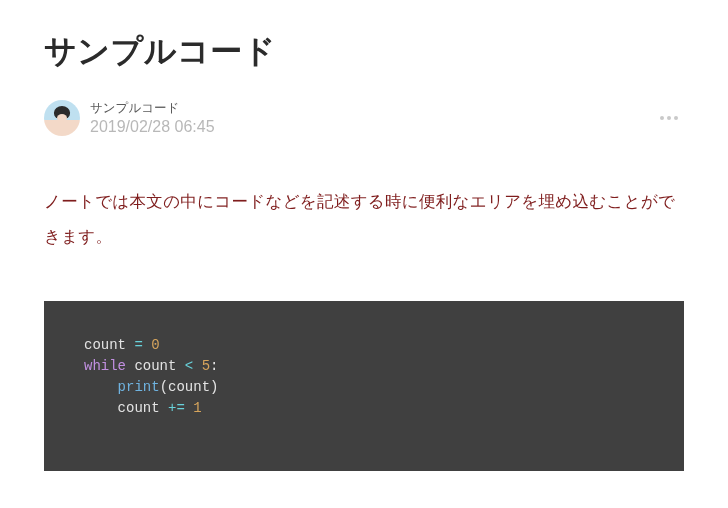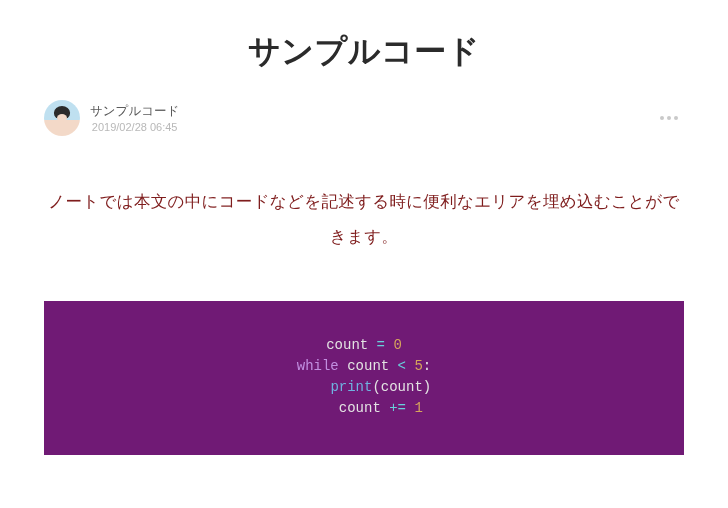--- a/index.html
+++ b/index.html
@@ -1,15 +1,15 @@
 <!DOCTYPE html>
 <html><head>
 <meta charset="utf-8">
 <style>
-  * { margin: 0; padding: 0; box-sizing: border-box; text-align: center; }
+  * { margin: 0; padding: 0; box-sizing: border-box; }
   body {
     font-family: -apple-system, BlinkMacSystemFont, "Segoe UI", "Hiragino Sans", "Hiragino Kaku Gothic ProN", Meiryo, sans-serif;
     background: #fff;
     width: 728px;
     height: 508px;
     padding: 30px 44px 0 44px;
     color: #222;
   }
   .title {
     font-size: 32px;
@@ -57,21 +57,21 @@
   .author-meta {
     display: flex;
     flex-direction: column;
     gap: 1px;
   }
   .author-name {
     font-size: 12.5px;
     color: #5a5a5a;
   }
   .post-date {
-    font-size: 11px;
+    font-size: 16px;
     color: #b8b8b8;
   }
   .more-btn {
     display: flex;
     gap: 3px;
     padding: 6px;
     cursor: pointer;
   }
   .more-btn span {
     width: 4px; height: 4px;
@@ -79,22 +79,22 @@
     border-radius: 50%;
   }
   .body-text {
     font-size: 16.5px;
     line-height: 2.15;
     color: #7f1d1d;
     margin-bottom: 46px;
     letter-spacing: 0.3px;
   }
   .code-block {
-    background: #701a75;
-    padding: 34px 40px 36px 40px;
+    background: #404040;
+    padding: 34px 40px 52px 40px;
     font-family: "SFMono-Regular", Consolas, "Courier New", monospace;
     font-size: 14px;
     line-height: 1.5;
     color: #e3e3e3;
     white-space: pre;
   }
   .tok-ident { color: #e3e3e3; }
   .tok-op { color: #68d1da; }
   .tok-num { color: #d6a45c; }
   .tok-kw { color: #c18fe0; }

